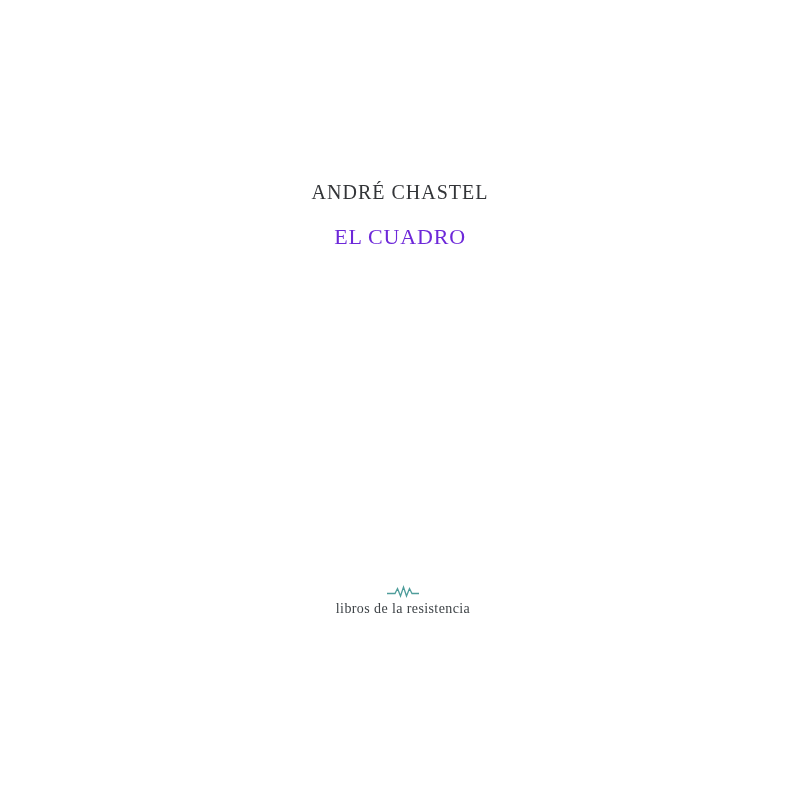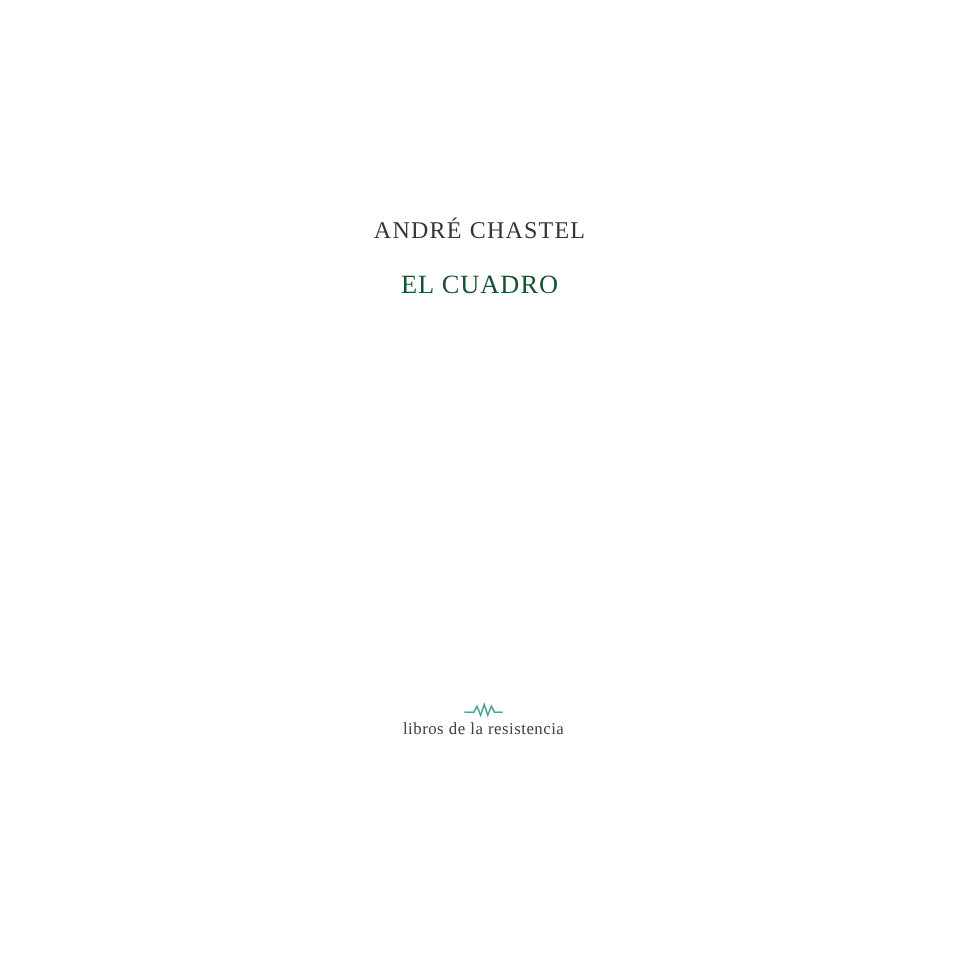--- a/index.html
+++ b/index.html
@@ -28,21 +28,21 @@
   }
   .title {
     position: absolute;
     top: 224px;
     left: 0;
     right: 0;
     text-align: center;
     font-size: 22px;
     line-height: 26px;
     letter-spacing: 0.8px;
-    color: #14532d;
+    color: #6d28d9;
     font-weight: 400;
   }
   .publisher {
     position: absolute;
     top: 584px;
     left: 0;
     right: 0;
     text-align: center;
     transform: translateX(3px);
   }

